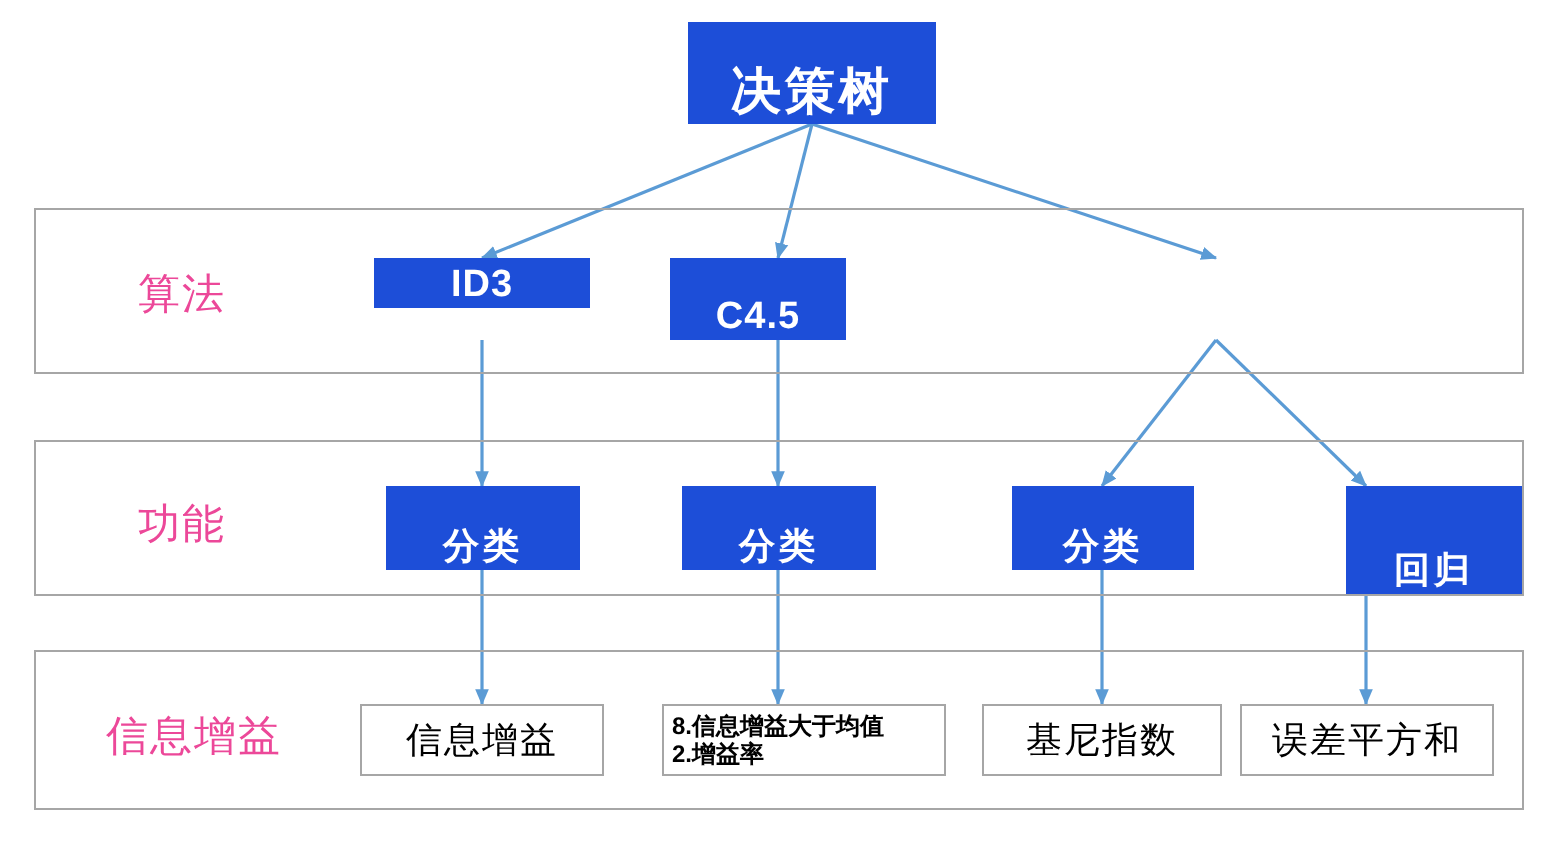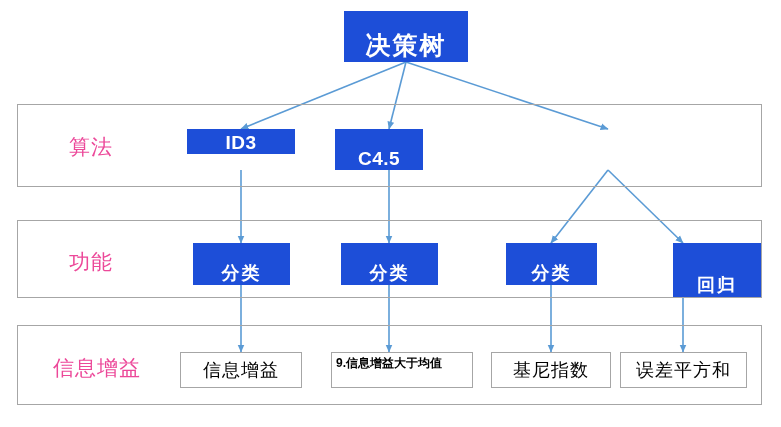--- a/index.html
+++ b/index.html
@@ -152,21 +152,22 @@
   </div>
 
   <div class="band" style="left:17px; top:325px; width:745px; height:80px;"></div>
   <div class="band-label" style="left:53px; top:354px;">信息增益</div>
 
   <div class="node-white" style="left:180px; top:352px; width:122px; height:36px;">
     <span>信息增益</span>
   </div>
 
   <div class="node-white multiline" style="left:331px; top:352px; width:142px; height:36px;">
-    <div>9.信息增益大于均值</div>
+    <div>8.信息增益大于均值</div>
+    <div>2.增益率</div>
   </div>
 
   <div class="node-white" style="left:620px; top:352px; width:127px; height:36px;">
     <span>误差平方和</span>
   </div>
 
   <div class="node-white" style="left:491px; top:352px; width:120px; height:36px;">
     <span>基尼指数</span>
   </div>
 

